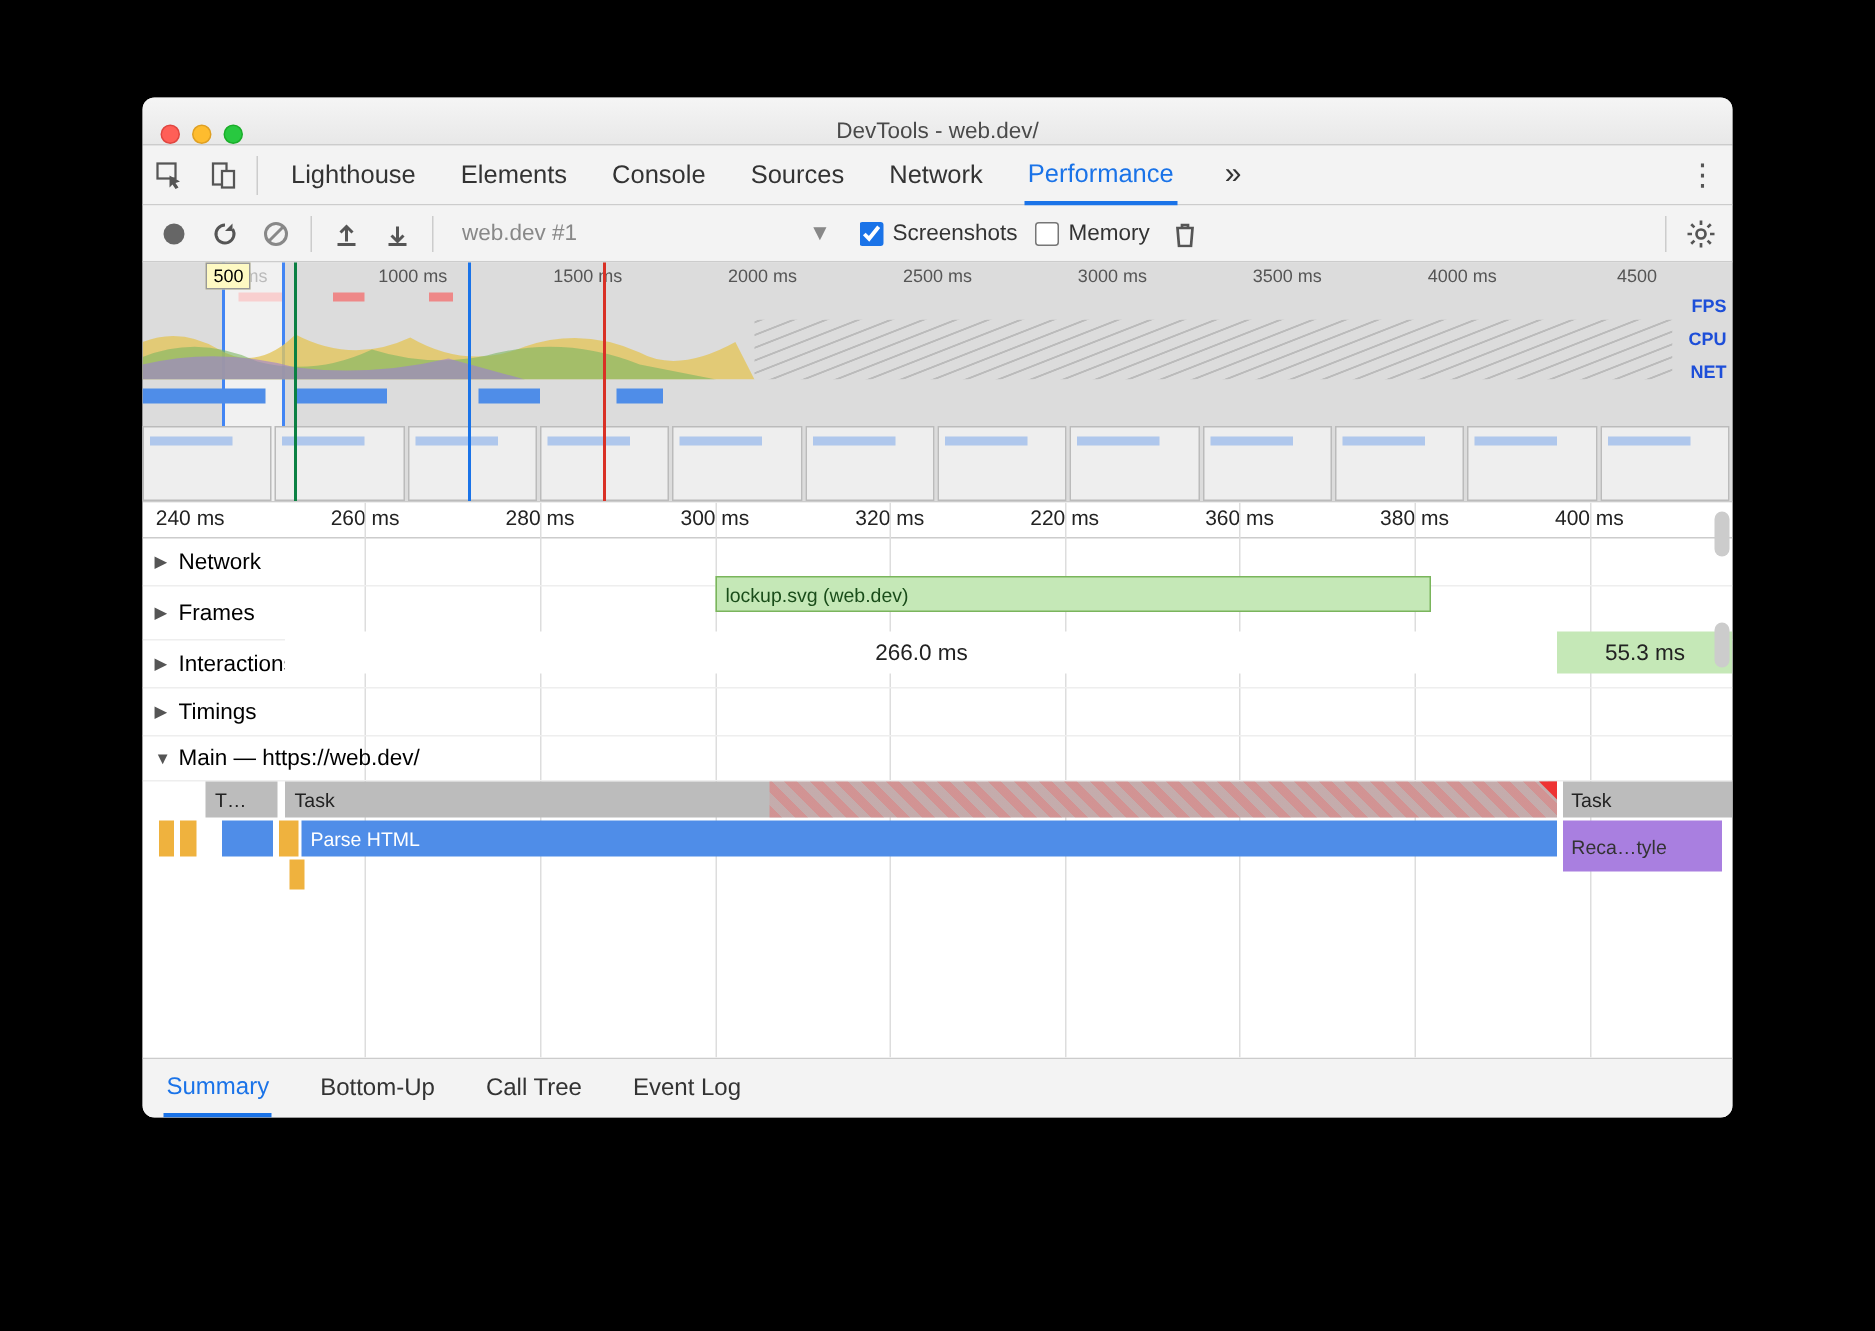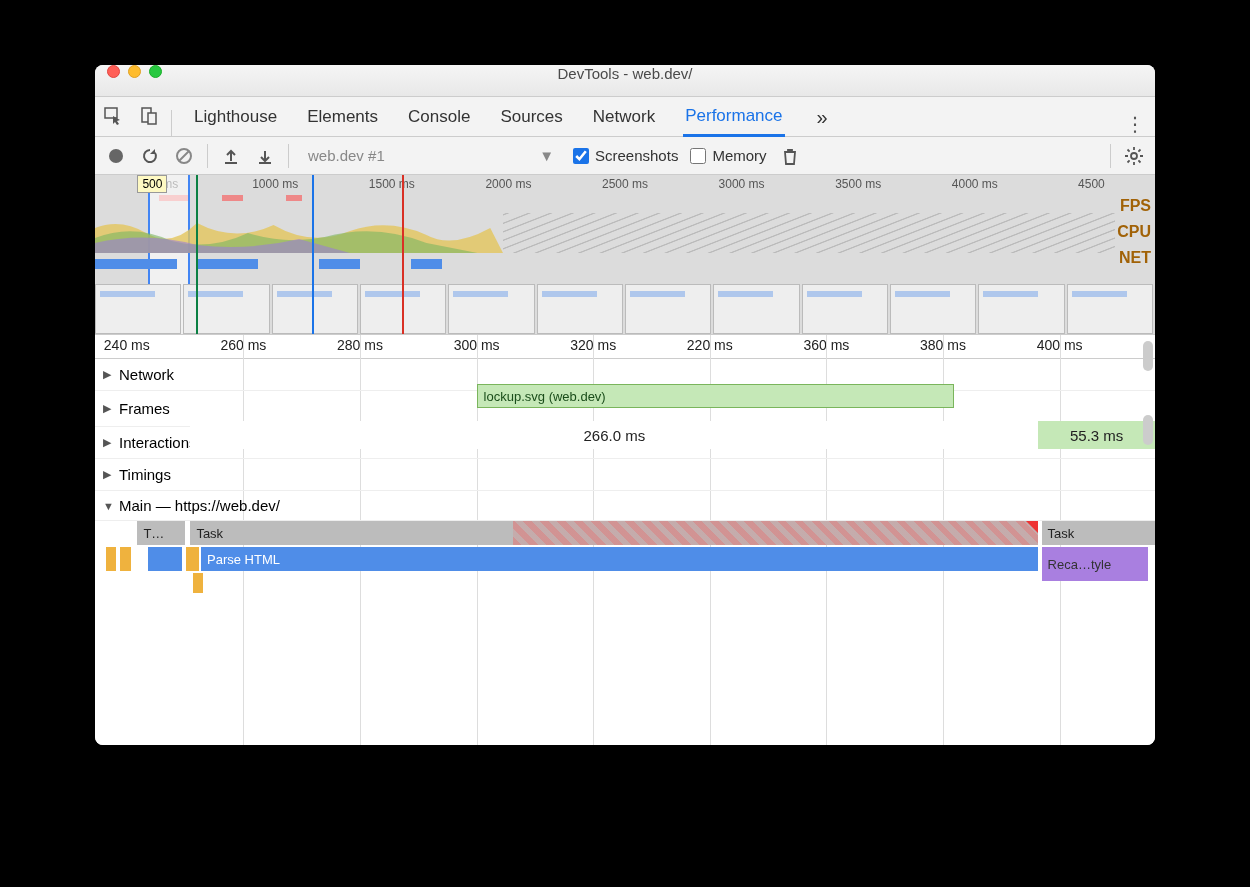--- a/index.html
+++ b/index.html
@@ -4,31 +4,31 @@
 <style>
   * { box-sizing: border-box; margin: 0; padding: 0; font-family: "Helvetica Neue", Arial, sans-serif; }
   body { background: #000; width: 1250px; height: 887px; position: relative; }
   .window {
     position: absolute; left: 95px; top: 65px; width: 1060px; height: 680px;
     background: #fff; border-radius: 8px; box-shadow: 0 20px 50px rgba(0,0,0,0.4);
     overflow: hidden; display: flex; flex-direction: column;
   }
   .titlebar {
     height: 32px; background: linear-gradient(#f5f5f5,#e8e8e8);
-    border-bottom: 1px solid #ccc; display: flex; align-items: flex-start;
+    border-bottom: 1px solid #ccc; display: flex; align-items: flex-end;
     position: relative;
   }
   .traffic { display: flex; gap: 8px; padding-left: 12px; }
   .dot { width: 13px; height: 13px; border-radius: 50%; }
   .dot.red { background: #ff5f57; border: 1px solid #e04640; }
   .dot.yellow { background: #febc2e; border: 1px solid #dfa023; }
   .dot.green { background: #28c840; border: 1px solid #1aae29; }
   .titlebar .title { position: absolute; left: 0; right: 0; text-align: center; font-size: 15px; color: #4a4a4a; }
   .tabsrow {
-    height: 40px; border-bottom: 1px solid #ccc; display: flex; align-items: flex-end;
+    height: 40px; border-bottom: 1px solid #ccc; display: flex; align-items: center;
     background: #f3f3f3;
   }
   .tabsrow .iconbtn { width: 36px; height: 40px; display: flex; align-items: center; justify-content: center; color: #555; }
   .tabsrow .sep { width: 1px; height: 26px; background: #ccc; margin: 0 4px; }
   .tabs { display: flex; align-items: center; gap: 26px; margin-left: 16px; font-size: 17px; color: #333; }
   .tabs .tab { padding: 8px 2px; cursor: pointer; }
   .tabs .tab.active { color: #1a73e8; border-bottom: 3px solid #1a73e8; margin-bottom: -1px; }
   .tabs .more { font-size: 20px; padding-left: 6px; }
   .tabsrow .rightmenu { margin-left: auto; width: 40px; display:flex; justify-content:center; color:#555; font-size:20px; }
   .toolbar {
@@ -43,21 +43,21 @@
   .toolbar label { display:flex; align-items:center; gap:6px; }
   .toolbar input[type=checkbox]{ width:16px; height:16px; accent-color:#1a73e8; }
   .toolbar .spacer { flex:1; }
   .overview {
     height: 160px; background: #dcdcdc; position: relative; border-bottom: 1px solid #ccc;
   }
   .ov-ticks { position:absolute; top:2px; left:0; right:0; height:18px; font-size:12px; color:#555; }
   .ov-ticks span { position:absolute; transform:translateX(-50%); }
   .ov-selection { position:absolute; top:0; bottom:0; background:rgba(255,255,255,0.6); border-left:2px solid #4285f4; border-right:2px solid #4285f4; }
   .ov-label { position:absolute; background:#fef9c3; border:1px solid #999; padding:1px 4px; font-size:12px; }
-  .ov-rightlabels { position:absolute; right:4px; top:22px; font-size:16px; color:#a16207; font-weight:bold; display:flex; flex-direction:column; gap:8px; text-align:right;}
+  .ov-rightlabels { position:absolute; right:4px; top:22px; font-size:12px; color:#1d4ed8; font-weight:bold; display:flex; flex-direction:column; gap:8px; text-align:right;}
   .ov-cpu { position:absolute; left:0; right:40px; top:38px; height:40px; }
   .ov-net { position:absolute; left:0; right:40px; top:84px; height:10px; }
   .ov-thumbs { position:absolute; left:0; right:0; bottom:0; height:50px; display:flex; }
   .ov-thumbs .th { flex:1; border:1px solid #bbb; background:#eee; margin-right:2px; position:relative; }
   .ov-thumbs .th::after{content:""; position:absolute; left:4px; right:30%; top:6px; height:6px; background:#4f8de8; opacity:.4;}
   .ov-red { position:absolute; top:20px; height:6px; background:#e88; }
   .flame {
     flex:1; overflow:hidden; position:relative; background:#fff;
   }
   .time-axis { height:24px; border-bottom:1px solid #ccc; position:relative; font-size:14px; color:#222; }
@@ -329,14 +329,20 @@
         </div>
         <div class="sub-row">
            <div class="yellow-block" style="left:9.2%; width:1%; top:0; height:20px;"></div>
         </div>
       </div>
     </div>
     <div class="scrlthumb" style="top:6px;"></div>
     <div class="scrlthumb" style="top:80px;"></div>
   </div>
 
+  <div class="bottom-tabs">
+    <div class="btab active">Summary</div>
+    <div class="btab">Bottom-Up</div>
+    <div class="btab">Call Tree</div>
+    <div class="btab">Event Log</div>
+  </div>
 
 </div>
 
 </body></html>

